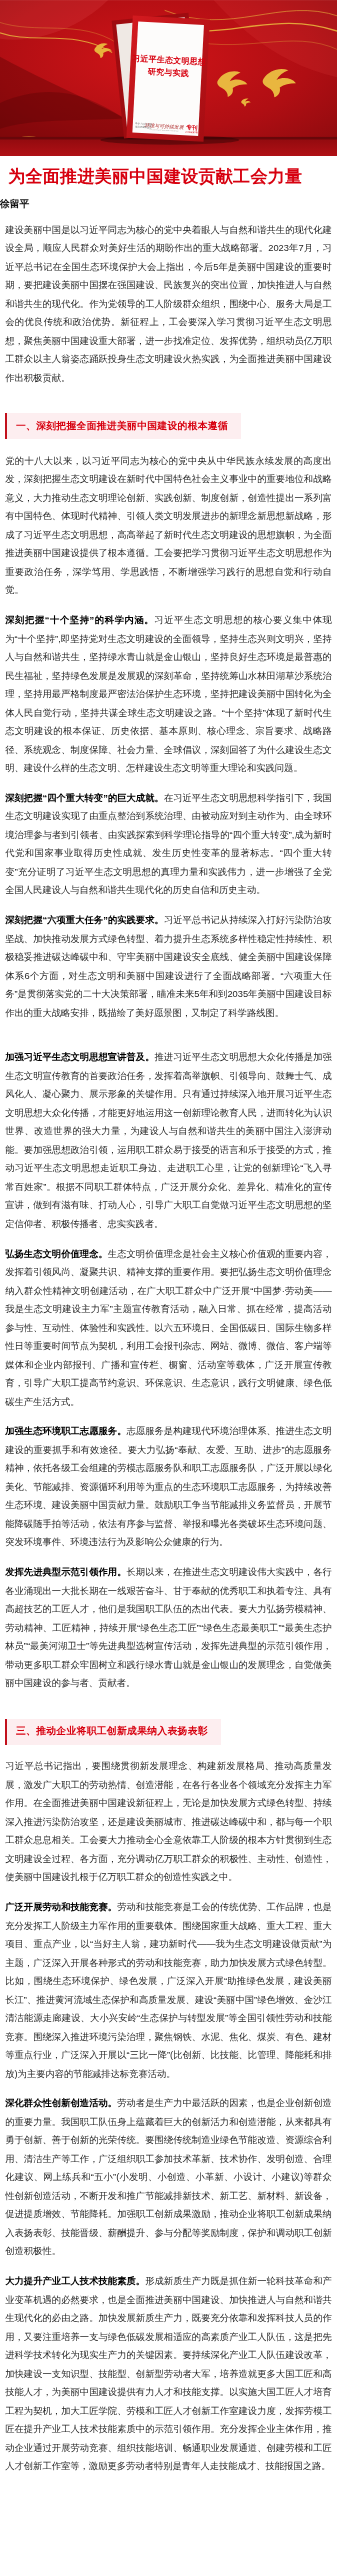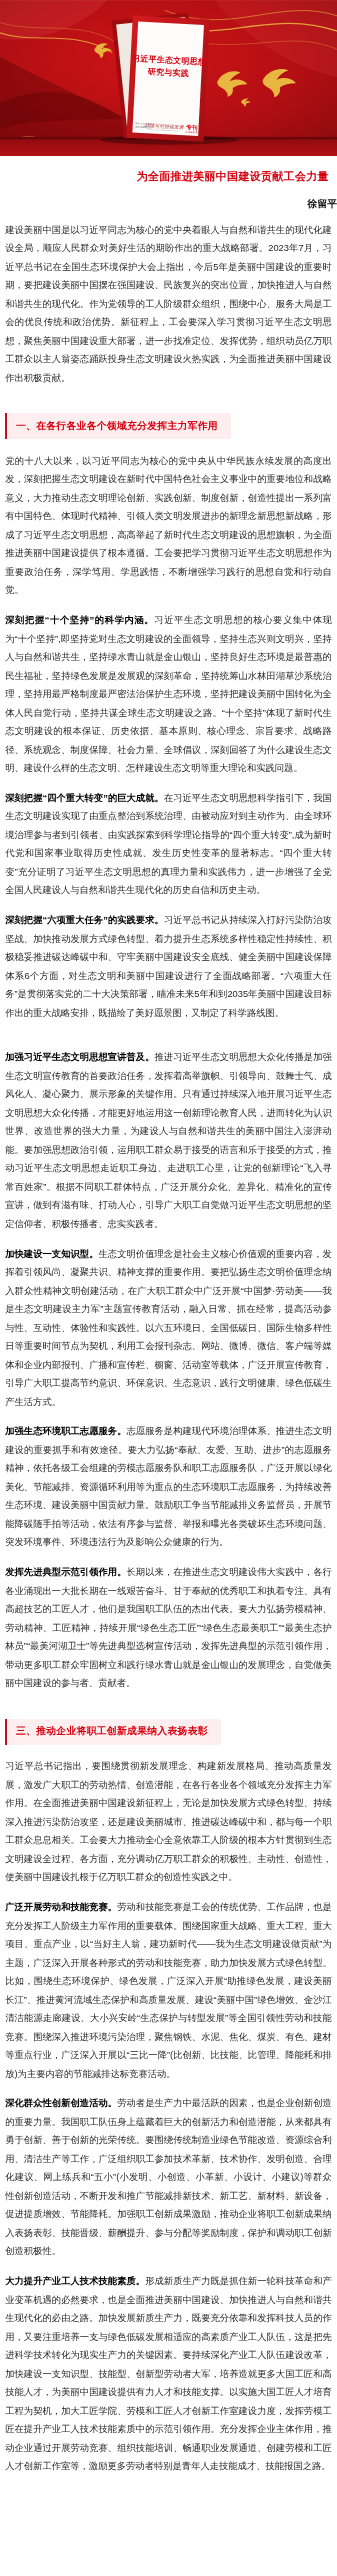--- a/index.html
+++ b/index.html
@@ -1,19 +1,19 @@
 <!DOCTYPE html>
 <html style="font-size:8.2px"><head>
 <meta charset="utf-8">
 <style>
   html,body{margin:0;padding:0;background:#ffffff;}
   body{width:337px;font-family:"Liberation Sans","DejaVu Sans",sans-serif;color:#1f1f1f;}
   .banner{display:block;width:337px;height:156px;}
-  .page-title{color:#d7000f;font-size:11px;font-weight:bold;text-align:right;margin:13.4px 8.2px 0;line-height:15.5px;letter-spacing:0.3px;}
-  .author{color:#111;font-size:9.8px;font-weight:bold;text-align:right;margin:13.4px 0 2.1px;}
+  .page-title{color:#d7000f;font-size:17px;font-weight:bold;text-align:left;margin:13.4px 8.2px 0;line-height:15.5px;letter-spacing:0.3px;}
+  .author{color:#111;font-size:9.8px;font-weight:bold;text-align:left;margin:13.4px 0 2.1px;}
   .content{padding:0 5.2px;}
   .para{font-size:9.3px;line-height:18.5px;text-align:justify;margin:9.3px 0 11.3px;color:#1f1f1f;}
   .para .lead{font-weight:bold;color:#000;}
   .section{margin-top:26px;}
   .sec-heading{display:inline-block;background:#fdeef0;border-left:2.1px solid #c2101c;padding:6.7px 13.4px 6.7px 8.8px;margin:0 0 3.1px 0;}
   .sec-heading-text{color:#d7000f;font-size:9.8px;font-weight:bold;letter-spacing:0.3px;}
 </style>
 </head>
 <body>
 
@@ -84,40 +84,40 @@
 </svg>
 
 <h1 class="page-title">为全面推进美丽中国建设贡献工会力量</h1>
 <div class="author">徐留平</div>
 
 <div class="content">
   <p class="para">建设美丽中国是以习近平同志为核心的党中央着眼人与自然和谐共生的现代化建设全局，顺应人民群众对美好生活的期盼作出的重大战略部署。2023年7月，习近平总书记在全国生态环境保护大会上指出，今后5年是美丽中国建设的重要时期，要把建设美丽中国摆在强国建设、民族复兴的突出位置，加快推进人与自然和谐共生的现代化。作为党领导的工人阶级群众组织，围绕中心、服务大局是工会的优良传统和政治优势。新征程上，工会要深入学习贯彻习近平生态文明思想，聚焦美丽中国建设重大部署，进一步找准定位、发挥优势，组织动员亿万职工群众以主人翁姿态踊跃投身生态文明建设火热实践，为全面推进美丽中国建设作出积极贡献。</p>
   <div>
   <section class="section">
     <div class="sec-heading">
-      <span class="sec-heading-text">一、在各行各业各个领域充分发挥主力军作用</span>
+      <span class="sec-heading-text">一、深刻把握全面推进美丽中国建设的根本遵循</span>
     </div>
     <div class="sec-paras">
   <p class="para"><strong class="lead"></strong><span class="ptext">党的十八大以来，以习近平同志为核心的党中央从中华民族永续发展的高度出发，深刻把握生态文明建设在新时代中国特色社会主义事业中的重要地位和战略意义，大力推动生态文明理论创新、实践创新、制度创新，创造性提出一系列富有中国特色、体现时代精神、引领人类文明发展进步的新理念新思想新战略，形成了习近平生态文明思想，高高举起了新时代生态文明建设的思想旗帜，为全面推进美丽中国建设提供了根本遵循。工会要把学习贯彻习近平生态文明思想作为重要政治任务，深学笃用、学思践悟，不断增强学习践行的思想自觉和行动自觉。</span></p>
 
   <p class="para"><strong class="lead">深刻把握“十个坚持”的科学内涵。</strong><span class="ptext">习近平生态文明思想的核心要义集中体现为“十个坚持”,即坚持党对生态文明建设的全面领导，坚持生态兴则文明兴，坚持人与自然和谐共生，坚持绿水青山就是金山银山，坚持良好生态环境是最普惠的民生福祉，坚持绿色发展是发展观的深刻革命，坚持统筹山水林田湖草沙系统治理，坚持用最严格制度最严密法治保护生态环境，坚持把建设美丽中国转化为全体人民自觉行动，坚持共谋全球生态文明建设之路。“十个坚持”体现了新时代生态文明建设的根本保证、历史依据、基本原则、核心理念、宗旨要求、战略路径、系统观念、制度保障、社会力量、全球倡议，深刻回答了为什么建设生态文明、建设什么样的生态文明、怎样建设生态文明等重大理论和实践问题。</span></p>
 
   <p class="para"><strong class="lead">深刻把握“四个重大转变”的巨大成就。</strong><span class="ptext">在习近平生态文明思想科学指引下，我国生态文明建设实现了由重点整治到系统治理、由被动应对到主动作为、由全球环境治理参与者到引领者、由实践探索到科学理论指导的“四个重大转变”,成为新时代党和国家事业取得历史性成就、发生历史性变革的显著标志。“四个重大转变”充分证明了习近平生态文明思想的真理力量和实践伟力，进一步增强了全党全国人民建设人与自然和谐共生现代化的历史自信和历史主动。</span></p>
 
 
   <p class="para"><strong class="lead">深刻把握“六项重大任务”的实践要求。</strong><span class="ptext">习近平总书记从持续深入打好污染防治攻坚战、加快推动发展方式绿色转型、着力提升生态系统多样性稳定性持续性、积极稳妥推进碳达峰碳中和、守牢美丽中国建设安全底线、健全美丽中国建设保障体系6个方面，对生态文明和美丽中国建设进行了全面战略部署。“六项重大任务”是贯彻落实党的二十大决策部署，瞄准未来5年和到2035年美丽中国建设目标作出的重大战略安排，既描绘了美好愿景图，又制定了科学路线图。</span></p>
 </div>
   </section>
 
   <section class="section">
     <div class="sec-paras">
 
   <p class="para"><strong class="lead">加强习近平生态文明思想宣讲普及。</strong><span class="ptext">推进习近平生态文明思想大众化传播是加强生态文明宣传教育的首要政治任务，发挥着高举旗帜、引领导向、鼓舞士气、成风化人、凝心聚力、展示形象的关键作用。只有通过持续深入地开展习近平生态文明思想大众化传播，才能更好地运用这一创新理论教育人民，进而转化为认识世界、改造世界的强大力量，为建设人与自然和谐共生的美丽中国注入澎湃动能。要加强思想政治引领，运用职工群众易于接受的语言和乐于接受的方式，推动习近平生态文明思想走近职工身边、走进职工心里，让党的创新理论“飞入寻常百姓家”。根据不同职工群体特点，广泛开展分众化、差异化、精准化的宣传宣讲，做到有滋有味、打动人心，引导广大职工自觉做习近平生态文明思想的坚定信仰者、积极传播者、忠实实践者。</span></p>
 
-  <p class="para"><strong class="lead">加快建设一支知识型。</strong><span class="ptext">生态文明价值理念是社会主义核心价值观的重要内容，发挥着引领风尚、凝聚共识、精神支撑的重要作用。要把弘扬生态文明价值理念纳入群众性精神文明创建活动，在广大职工群众中广泛开展“中国梦·劳动美——我是生态文明建设主力军”主题宣传教育活动，融入日常、抓在经常，提高活动参与性、互动性、体验性和实践性。以六五环境日、全国低碳日、国际生物多样性日等重要时间节点为契机，利用工会报刊杂志、网站、微博、微信、客户端等媒体和企业内部报刊、广播和宣传栏、橱窗、活动室等载体，广泛开展宣传教育，引导广大职工提高节约意识、环保意识、生态意识，践行文明健康、绿色低碳生产生活方式。</span></p>
+  <p class="para"><strong class="lead">弘扬生态文明价值理念。</strong><span class="ptext">生态文明价值理念是社会主义核心价值观的重要内容，发挥着引领风尚、凝聚共识、精神支撑的重要作用。要把弘扬生态文明价值理念纳入群众性精神文明创建活动，在广大职工群众中广泛开展“中国梦·劳动美——我是生态文明建设主力军”主题宣传教育活动，融入日常、抓在经常，提高活动参与性、互动性、体验性和实践性。以六五环境日、全国低碳日、国际生物多样性日等重要时间节点为契机，利用工会报刊杂志、网站、微博、微信、客户端等媒体和企业内部报刊、广播和宣传栏、橱窗、活动室等载体，广泛开展宣传教育，引导广大职工提高节约意识、环保意识、生态意识，践行文明健康、绿色低碳生产生活方式。</span></p>
 
   <p class="para"><strong class="lead">加强生态环境职工志愿服务。</strong><span class="ptext">志愿服务是构建现代环境治理体系、推进生态文明建设的重要抓手和有效途径。要大力弘扬“奉献、友爱、互助、进步”的志愿服务精神，依托各级工会组建的劳模志愿服务队和职工志愿服务队，广泛开展以绿化美化、节能减排、资源循环利用等为重点的生态环境职工志愿服务，为持续改善生态环境、建设美丽中国贡献力量。鼓励职工争当节能减排义务监督员，开展节能降碳随手拍等活动，依法有序参与监督、举报和曝光各类破坏生态环境问题、突发环境事件、环境违法行为及影响公众健康的行为。</span></p>
 
   <p class="para"><strong class="lead">发挥先进典型示范引领作用。</strong><span class="ptext">长期以来，在推进生态文明建设伟大实践中，各行各业涌现出一大批长期在一线艰苦奋斗、甘于奉献的优秀职工和执着专注、具有高超技艺的工匠人才，他们是我国职工队伍的杰出代表。要大力弘扬劳模精神、劳动精神、工匠精神，持续开展“绿色生态工匠”“绿色生态最美职工”“最美生态护林员”“最美河湖卫士”等先进典型选树宣传活动，发挥先进典型的示范引领作用，带动更多职工群众牢固树立和践行绿水青山就是金山银山的发展理念，自觉做美丽中国建设的参与者、贡献者。</span></p>
 </div>
   </section>
 
   <section class="section">
     <div class="sec-heading">
       <span class="sec-heading-text">三、推动企业将职工创新成果纳入表扬表彰</span>

